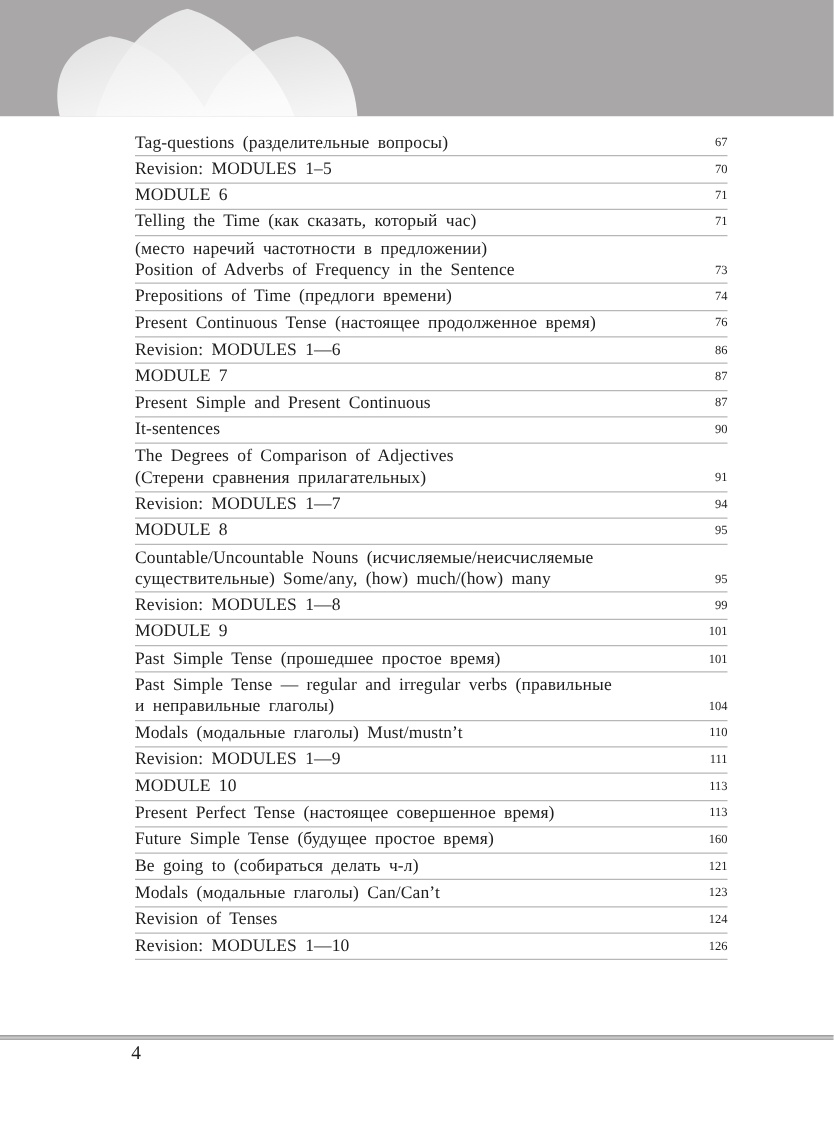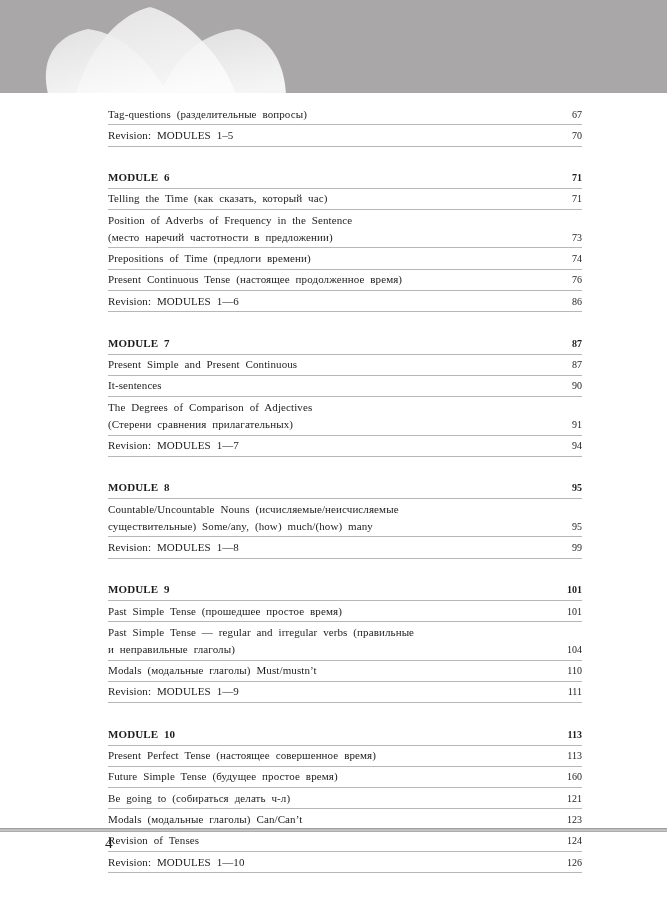--- a/index.html
+++ b/index.html
@@ -22,30 +22,30 @@
   
   .toc{
     position:absolute;left:108px;top:104px;width:474px;
   }
   .toc-row{
     display:flex;justify-content:space-between;align-items:flex-end;
     border-bottom:1px solid #b7b7b7;
     padding:1.5px 0 1.8px 0;
   }
   .toc-title{
-    font-size:11px;line-height:17px;color:#1d1d1d;
+    font-size:14px;line-height:17px;color:#1d1d1d;
     word-spacing:3px;letter-spacing:.1px;
   }
   .toc-line{white-space:nowrap;}
   .toc-page{
     font-size:10px;line-height:17px;color:#1d1d1d;
     padding-left:8px;flex:none;
   }
   .toc-row.bold .toc-title,
-  .toc-row.bold .toc-page{font-weight:bold;margin-top:21px;}
+  .toc-row.bold .toc-page{font-weight:normal;}
   .it{}
 
   
   .bottom-rule{
     position:absolute;left:0;top:828px;width:667px;height:4px;
     background:linear-gradient(to bottom,#949494,#cdcdcd 55%,#a0a0a0);
   }
   .folio{
     position:absolute;left:105px;top:834px;
     font-size:15.5px;color:#1d1d1d;
@@ -99,22 +99,22 @@
       <div class="toc-page">71</div>
     </div>
     <div class="toc-row">
       <div class="toc-title">
         <div class="toc-line"><span>Telling the Time (как сказать, который час)</span></div>
       </div>
       <div class="toc-page">71</div>
     </div>
     <div class="toc-row">
       <div class="toc-title">
+        <div class="toc-line"><span>(место наречий частотности в предложении)</span></div>
         <div class="toc-line"><span>Position of Adverbs of Frequency in the Sentence</span></div>
-        <div class="toc-line"><span>(место наречий частотности в предложении)</span></div>
       </div>
       <div class="toc-page">73</div>
     </div>
     <div class="toc-row">
       <div class="toc-title">
         <div class="toc-line"><span>Prepositions of Time (предлоги времени)</span></div>
       </div>
       <div class="toc-page">74</div>
     </div>
     <div class="toc-row">

